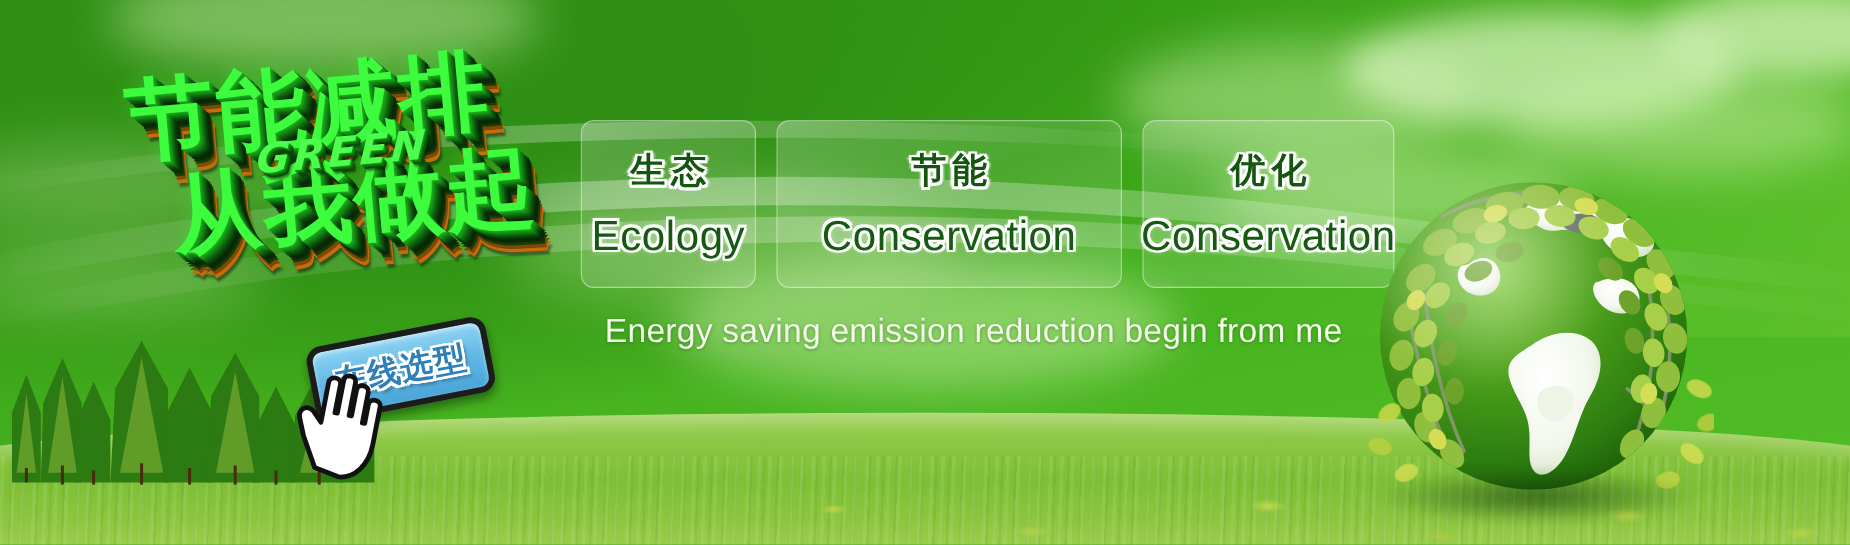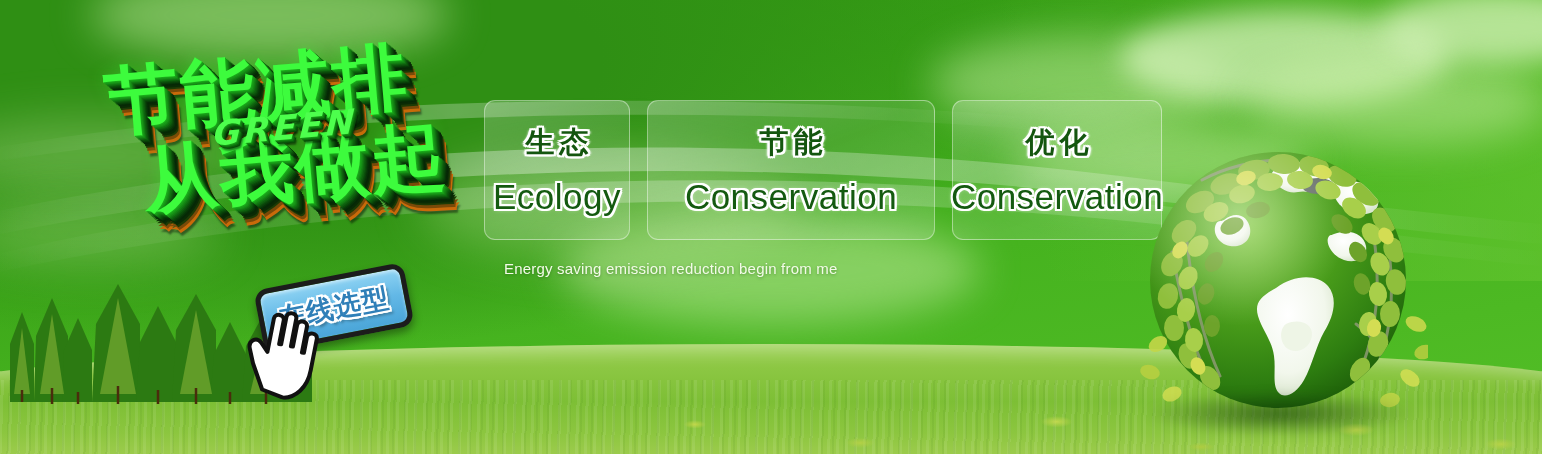--- a/index.html
+++ b/index.html
@@ -228,21 +228,21 @@
       -2px -2px 0 #fff, 2px -2px 0 #fff, -2px 2px 0 #fff, 2px 2px 0 #fff,
       0 -2px 0 #fff, 0 2px 0 #fff, -2px 0 0 #fff, 2px 0 0 #fff,
       0 0 5px rgba(255,255,255,.85);
     white-space: nowrap;
   }
 
   .tagline {
     position: absolute;
     left: 504px; top: 260px;
     font-family: "Liberation Sans", sans-serif;
-    font-size: 15px;
+    font-size: 28px;
     color: #f3fbe8;
     letter-spacing: .2px;
     text-shadow: 0 1px 3px rgba(20,70,10,.40);
     white-space: nowrap;
   }
 
   
   .globe-wrap {
     position: absolute;
     left: 1128px; top: 128px;

